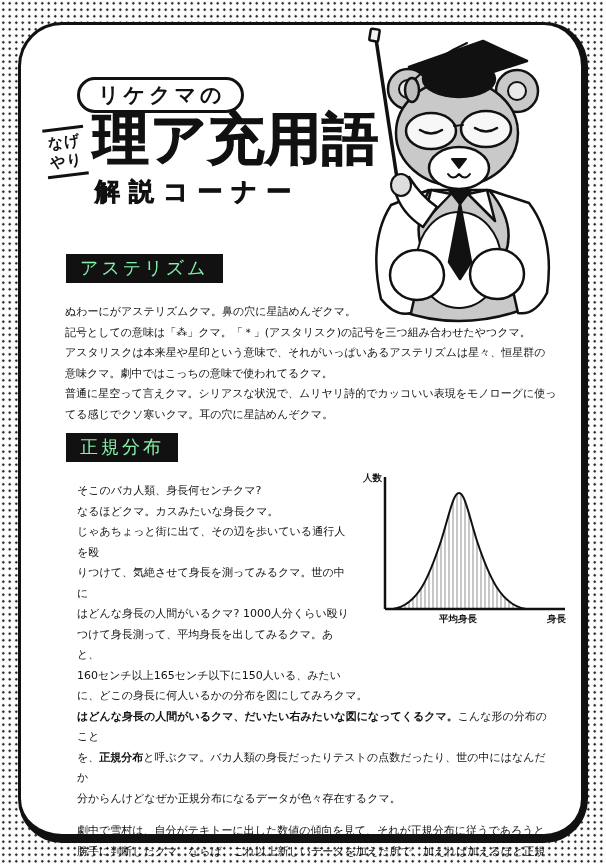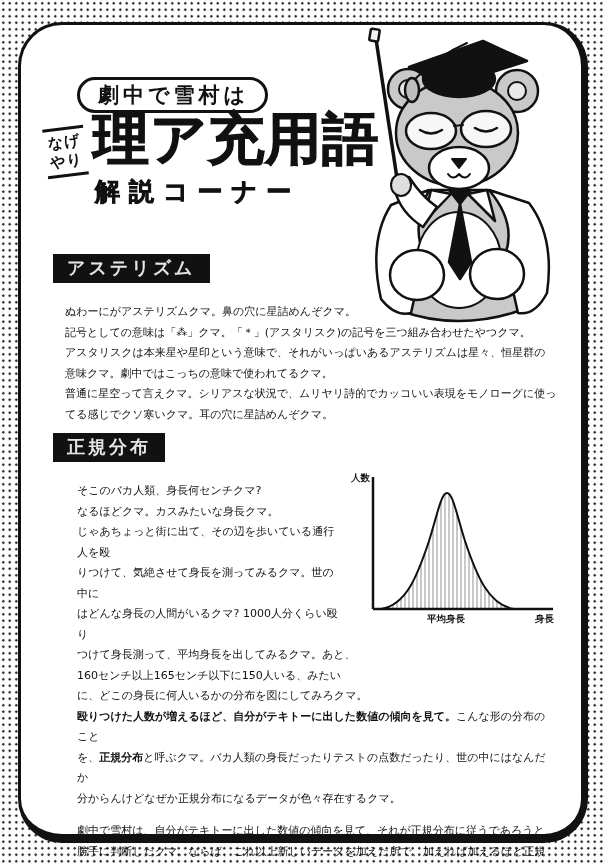--- a/index.html
+++ b/index.html
@@ -37,50 +37,50 @@
     font-size:56px;font-weight:900;line-height:1;letter-spacing:1px;
     -webkit-text-stroke:1.2px #111;white-space:nowrap;
   }
   .title-sub{
     position:absolute;left:74px;top:154px;
     font-size:25px;font-weight:900;line-height:1;letter-spacing:9px;
     -webkit-text-stroke:0.8px #111;white-space:nowrap;
   }
   
   .sec-head{
-    position:absolute;left:32px;display:inline-block;background:#111;color:#e5e5e5;
-    font-size:18px;font-weight:700;letter-spacing:3px;
+    position:absolute;left:45px;display:inline-block;background:#111;color:#86efac;
+    font-size:18px;font-weight:400;letter-spacing:3px;
     padding:5px 14px 6px;line-height:1;white-space:nowrap;
   }
   .sec-head.h1{top:229px;}
   .sec-head.h2{top:408px;}
   
   .bodytext{
     font-size:11px;line-height:20.5px;letter-spacing:0px;
     white-space:pre-line;
   }
   .para1{position:absolute;left:44px;top:268px;width:505px;margin-top:9px;}
   .column{position:absolute;left:44px;top:444px;width:503px;}
   .column p{margin:12px;}
   .column .p3{margin-top:8px;}
   .b{font-weight:700;}
   
   .chart-float{
-    float:right;width:205px;height:160px;margin:0 12px 4px 8px;
+    float:right;width:205px;height:160px;margin:0 0 4px 8px;
   }
   
   .bear{position:absolute;left:330px;top:2px;width:240px;height:300px;}
 </style>
 </head>
 <body>
 
 <div class="page">
   <div class="panel">
 
-    <div class="title-bubble">劇中で雪村は</div>
+    <div class="title-bubble">リケクマの</div>
     <div class="nageyari">なげ
 やり</div>
     <div class="title-main">理ア充用語</div>
     <div class="title-sub">解説コーナー</div>
 
     <svg class="bear" viewBox="0 0 240 300" aria-hidden="true">
       <g stroke="#111" stroke-width="2.5" stroke-linejoin="round" stroke-linecap="round">
 
         <line x1="25" y1="12" x2="47" y2="158" stroke-width="3.5"></line>
         <rect x="19" y="2" width="9" height="12" rx="1.5" fill="#f2f2f2" transform="rotate(9 23 8)"></rect>
@@ -157,21 +157,21 @@
         </svg>
       </div>
       <p class="bodytext"><span>そこのバカ人類、身長何センチクマ?
 なるほどクマ。カスみたいな身長クマ。
 じゃあちょっと街に出て、その辺を歩いている通行人を殴
 りつけて、気絶させて身長を測ってみるクマ。世の中に
 はどんな身長の人間がいるクマ? 1000人分くらい殴り
 つけて身長測って、平均身長を出してみるクマ。あと、
 160センチ以上165センチ以下に150人いる、みたい
 に、どこの身長に何人いるかの分布を図にしてみろクマ。
-</span><span class="b">殴りつけた人数が増えるほど、自分がテキトーに出した数値の傾向を見て。</span><span>こんな形の分布のこと
+</span><span class="b">はどんな身長の人間がいるクマ、だいたい右みたいな図になってくるクマ。</span><span>こんな形の分布のこと
 を、</span><span class="b">正規分布</span><span>と呼ぶクマ。バカ人類の身長だったりテストの点数だったり、世の中にはなんだか
 分からんけどなぜか正規分布になるデータが色々存在するクマ。</span></p>
       <p class="bodytext p3">劇中で雪村は、自分がテキトーに出した数値の傾向を見て、それが正規分布に従うであろうと
 勝手に判断したクマ。ならば、これ以上新しいデータを加えた所で、加えれば加えるほど正規分
 布の形に収まっていくクマ。その平均値がプラスなのだから、合計すれば恐らくプラスになるだ
 ろう―― というわけクマ。</p>
     </div>
 
   </div>
 </div>

